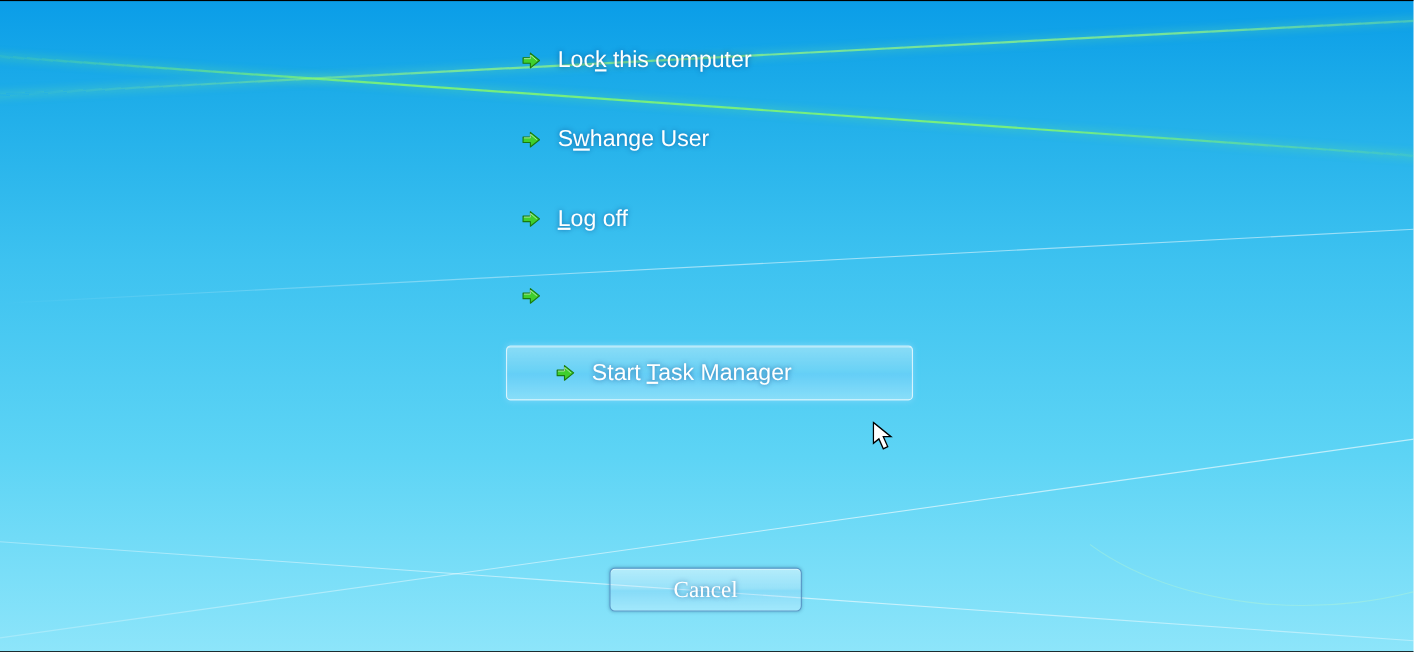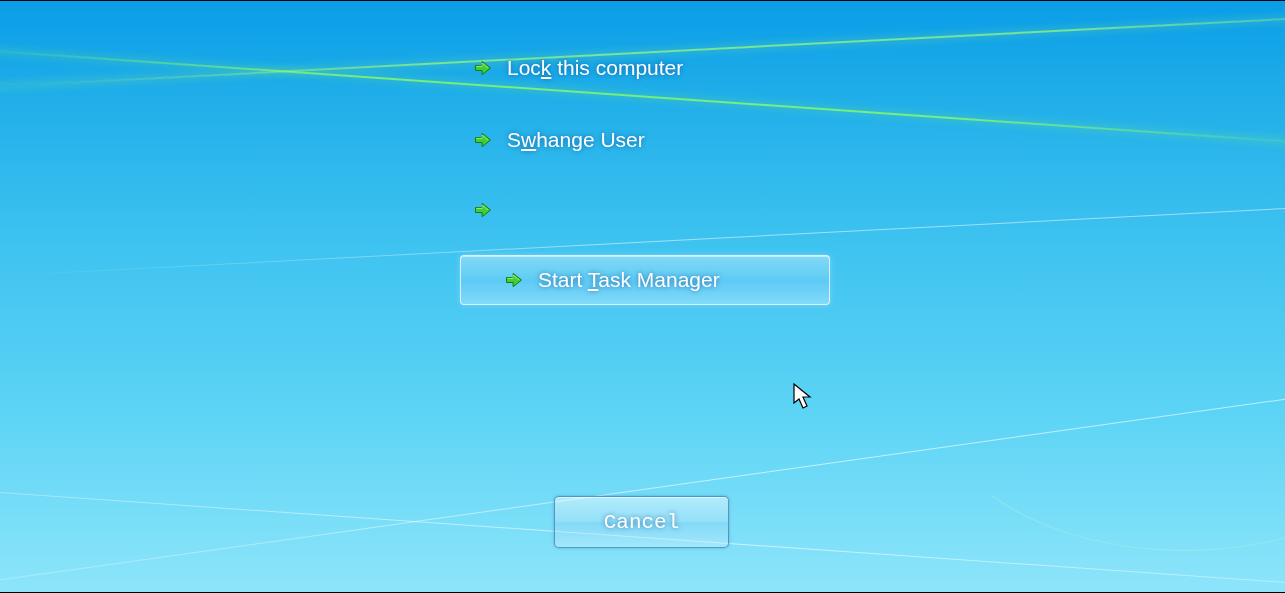--- a/index.html
+++ b/index.html
@@ -75,21 +75,21 @@
       right: -150px;
       top: 250px;
       pointer-events: none;
       border-top-color: transparent;
       border-left-color: transparent;
     }
 
     .menu-container {
       position: absolute;
       left: 460px;
-      top: 42px;
+      top: 29px;
       width: 380px;
     }
     
     .command-link {
       display: flex;
       align-items: center;
       padding: 12px 16px 12px 12px;
       margin-bottom: 22px;
       border-radius: 4px;
       cursor: pointer;
@@ -116,29 +116,29 @@
     }
     
     .link-text .underline {
       text-decoration: underline;
       text-underline-offset: 2px;
     }
     
     .cancel-button {
       position: absolute;
       left: 554px;
-      top: 495px;
+      top: 515px;
       width: 175px;
-      height: 52px;
+      height: 40px;
       border-radius: 5px;
       border: 1px solid rgba(80,140,190,0.9);
       background: linear-gradient(180deg, rgba(255,255,255,0.45) 0%, rgba(200,230,250,0.35) 48%, rgba(150,210,245,0.35) 52%, rgba(200,240,255,0.45) 100%);
       color: #fff;
       font-size: 21px;
-      font-family: Liberation Mono, monospace;
+      font-family: Liberation Serif, serif;
       cursor: pointer;
       text-shadow: 0 0 5px rgba(0,50,120,0.6);
       box-shadow: inset 0 1px 0 rgba(255,255,255,0.5), 0 0 3px rgba(0,50,100,0.3);
     }
     
     .cursor {
       position: absolute;
       left: 793px;
       top: 382px;
       width: 20px;
@@ -169,20 +169,27 @@
   <path d="M3 9 L11 9 L11 4 L21 12 L11 20 L11 15 L3 15 Z" fill="#3fcf2e" stroke="#1a7a0e" stroke-width="1.2" stroke-linejoin="round"></path>
   <path d="M4 10 L11 10 L11 6 L18 12" fill="none" stroke="rgba(255,255,255,0.6)" stroke-width="1"></path>
 </svg>
       <span class="link-text"><span>S</span><span class="underline">w</span><span>hange User</span></span>
     </div>
     <div class="command-link">
       <svg class="arrow-icon" viewBox="0 0 24 24">
   <path d="M3 9 L11 9 L11 4 L21 12 L11 20 L11 15 L3 15 Z" fill="#3fcf2e" stroke="#1a7a0e" stroke-width="1.2" stroke-linejoin="round"></path>
   <path d="M4 10 L11 10 L11 6 L18 12" fill="none" stroke="rgba(255,255,255,0.6)" stroke-width="1"></path>
 </svg>
+      <span class="link-text"><span></span><span class="underline">L</span><span>og off</span></span>
+    </div>
+    <div class="command-link">
+      <svg class="arrow-icon" viewBox="0 0 24 24">
+  <path d="M3 9 L11 9 L11 4 L21 12 L11 20 L11 15 L3 15 Z" fill="#3fcf2e" stroke="#1a7a0e" stroke-width="1.2" stroke-linejoin="round"></path>
+  <path d="M4 10 L11 10 L11 6 L18 12" fill="none" stroke="rgba(255,255,255,0.6)" stroke-width="1"></path>
+</svg>
     </div>
     <div class="command-link hovered">
       <svg class="arrow-icon" viewBox="0 0 24 24">
   <path d="M3 9 L11 9 L11 4 L21 12 L11 20 L11 15 L3 15 Z" fill="#3fcf2e" stroke="#1a7a0e" stroke-width="1.2" stroke-linejoin="round"></path>
   <path d="M4 10 L11 10 L11 6 L18 12" fill="none" stroke="rgba(255,255,255,0.6)" stroke-width="1"></path>
 </svg>
       <span class="link-text"><span>Start </span><span class="underline">T</span><span>ask Manager</span></span>
     </div>
   </div>
 

